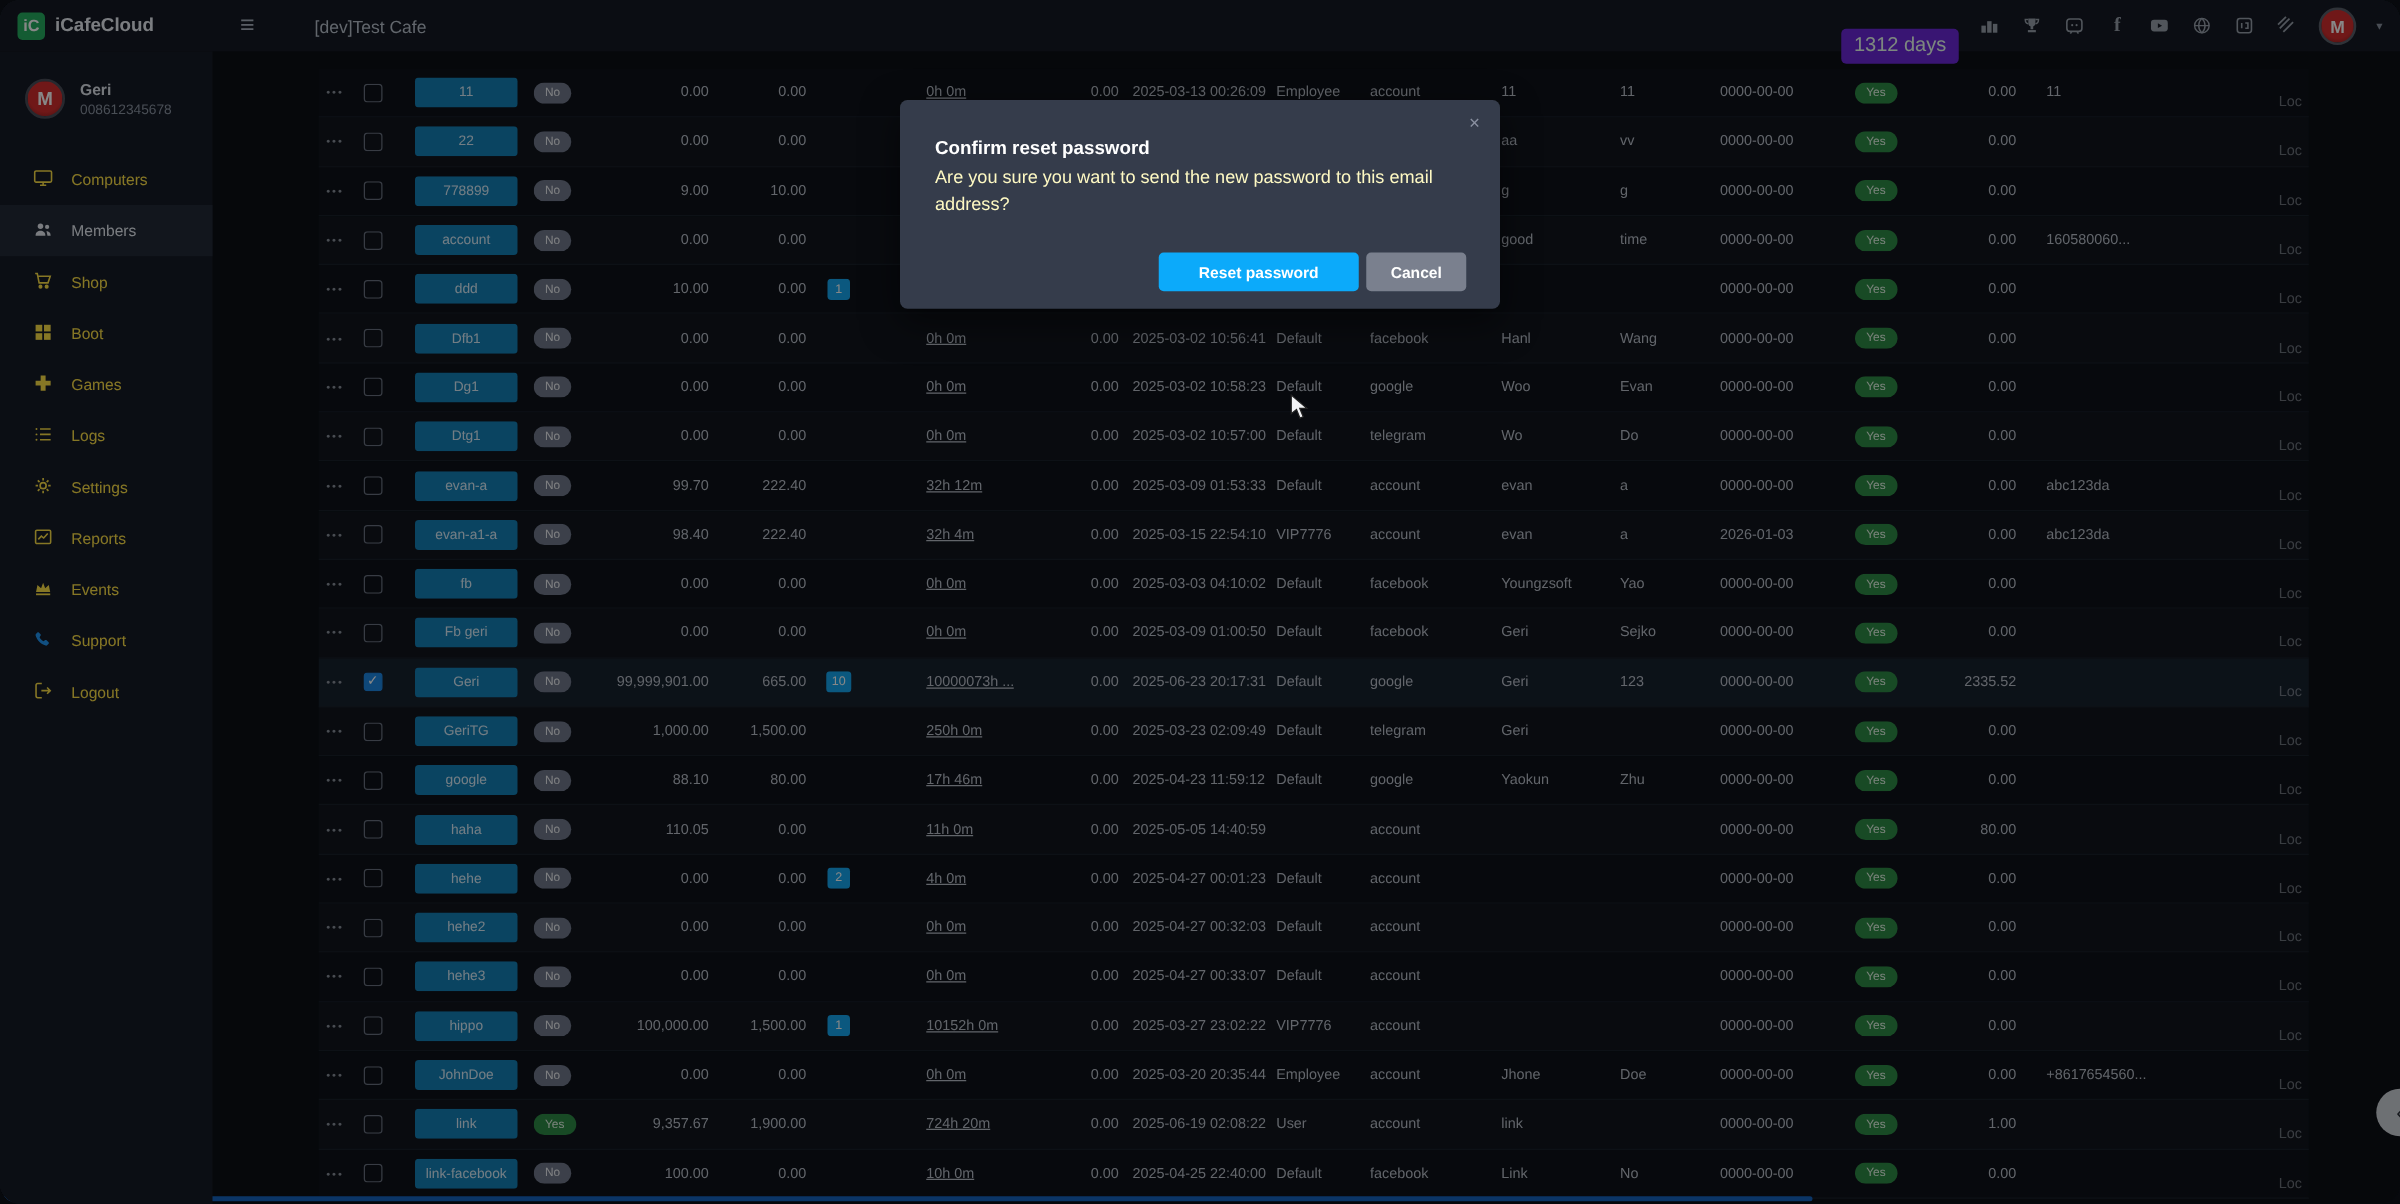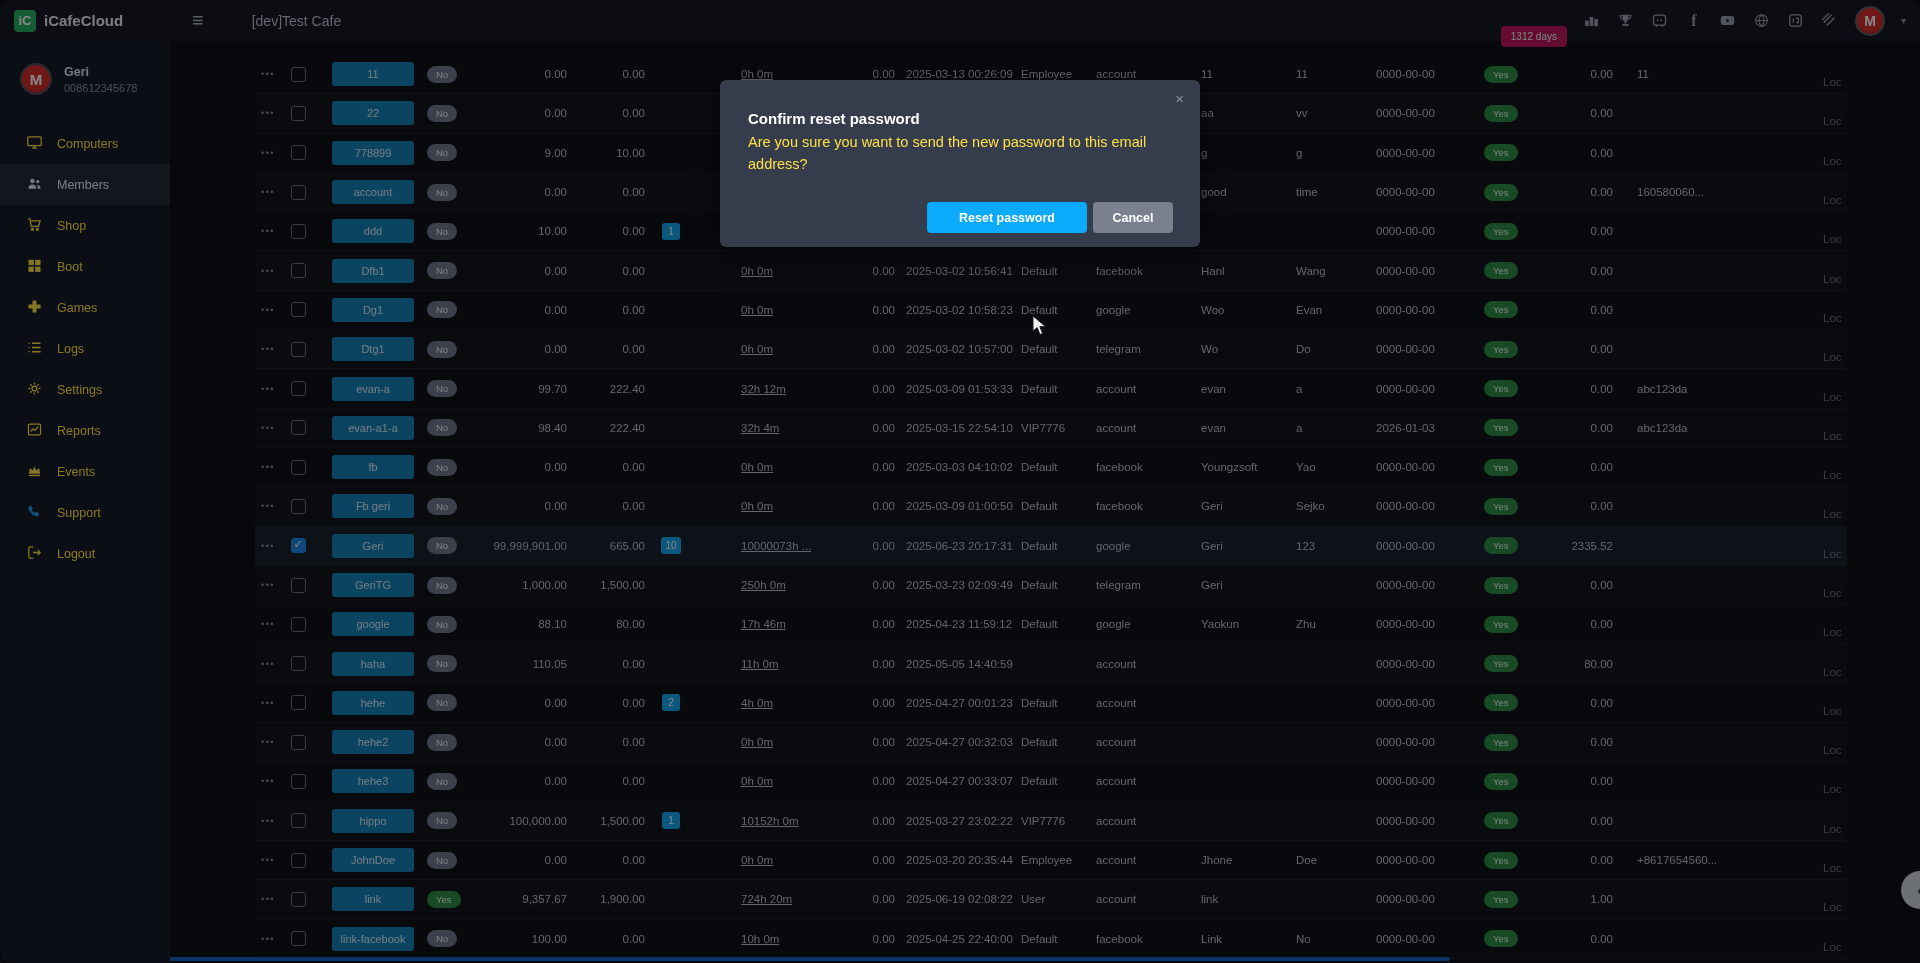--- a/index.html
+++ b/index.html
@@ -8,21 +8,21 @@
   #stage { position:relative; width:1920px; height:963px; overflow:hidden; background:#0c1016;border-radius:16px; }
 
   
   .topbar { position:absolute; left:0; top:0; width:1920px; height:41px; background:#151a24; display:flex; align-items:center; z-index:5; }
   .brand-wrap { width:170px; display:flex; align-items:center; gap:8px; padding-left:14px; }
   .logo-sq { width:22px; height:22px; border-radius:4px; background:#27ae60; color:#fff; font-weight:bold; font-size:13px; display:flex; align-items:center; justify-content:center; }
   .brand { color:#e9edf3; font-size:15px; font-weight:bold; }
   .burger { color:#aab2bf; font-size:20px; margin-left:22px; cursor:pointer; }
   .cafe-title { color:#b9c1cd; font-size:14px; margin-left:48px;text-align:right; }
   .top-right { position:absolute; right:14px; top:0; height:41px; display:flex; align-items:center; gap:16px; }
-  .days-badge { background:#be185d; color:#eafff0; font-size:10px; padding:5px 10px; border-radius:4px;margin-top:32px; }
+  .days-badge { background:#6d28d9; color:#eafff0; font-size:16px; padding:5px 10px; border-radius:4px;margin-top:32px; }
   .tb-icon { width:18px; height:18px; color:#99a1ad; display:inline-flex; align-items:center; justify-content:center; }
   .tb-icon svg { width:17px; height:17px; }
   .fb-glyph { font-size:16px; font-weight:bold; font-family:"Liberation Serif", serif; }
   .avatar-sm { width:30px; height:30px; border-radius:50%; background:radial-gradient(circle at 50% 40%, #d32f2f 0 60%, #7f1a1a 100%); border:2px solid #5a5f6a; color:#fff; font-weight:bold; font-size:14px; display:flex; align-items:center; justify-content:center; }
   .caret { color:#8b92a0; font-size:10px; }
 
   
   .sidebar { position:absolute; left:0; top:41px; width:170px; height:922px; background:#161b26; z-index:4; }
   .side-user { display:flex; align-items:center; gap:12px; padding:22px 0 14px 20px; }
   .avatar-lg { width:32px; height:32px; border-radius:50%; background:radial-gradient(circle at 50% 40%, #d32f2f 0 60%, #7f1a1a 100%); border:2px solid #4a4f5a; color:#fff; font-weight:bold; font-size:15px; display:flex; align-items:center; justify-content:center; flex:none; }
@@ -60,21 +60,21 @@
 
   
   .hscroll-thumb { position:absolute; left:0; top:957px; width:1450px; height:4px; background:#1565c0; border-radius:2px; z-index:3; }
   .side-float-btn { position:absolute; left:1901px; top:871px; width:38px; height:38px; border-radius:50%; background:#cfd3da; color:#2c313a; font-size:18px; display:flex; align-items:center; justify-content:center; z-index:6; cursor:pointer; }
 
   
   .backdrop { position:absolute; inset:0; background:rgba(0,0,0,0.47); z-index:10; }
   .modal { position:absolute; left:720px; top:80px; width:480px; height:167px; background:#353c4b; border-radius:6px; box-shadow:0 10px 30px rgba(0,0,0,.5); z-index:20; }
   .modal-title { position:absolute; left:28px; top:18px; color:#ffffff; font-size:15px; font-weight:bold;margin-top:12px; }
   .modal-close { position:absolute; right:16px; top:10px; color:#8a90a0; font-size:15px; cursor:pointer; }
-  .modal-body { position:absolute; left:28px; right:28px; top:52px; color:#fde047; font-size:14.5px; line-height:1.5; }
+  .modal-body { position:absolute; left:28px; right:28px; top:52px; color:#fef9c3; font-size:14.5px; line-height:1.5; }
   .modal-actions { position:absolute; right:27px; bottom:14px; display:flex; gap:6px;align-items:center; }
   .btn { height:31px; border:none; border-radius:4px; font-size:12.5px; font-weight:bold; color:#fff; cursor:pointer; font-family:"Liberation Sans", sans-serif; }
   .btn-reset { width:160px; background:#0caafa; }
   .btn-cancel { width:80px; background:#7a808e; }
 
   .cursor { position:absolute; left:1032px; top:315px; z-index:30; pointer-events:none; }
 </style>
 </head>
 <body>
 

